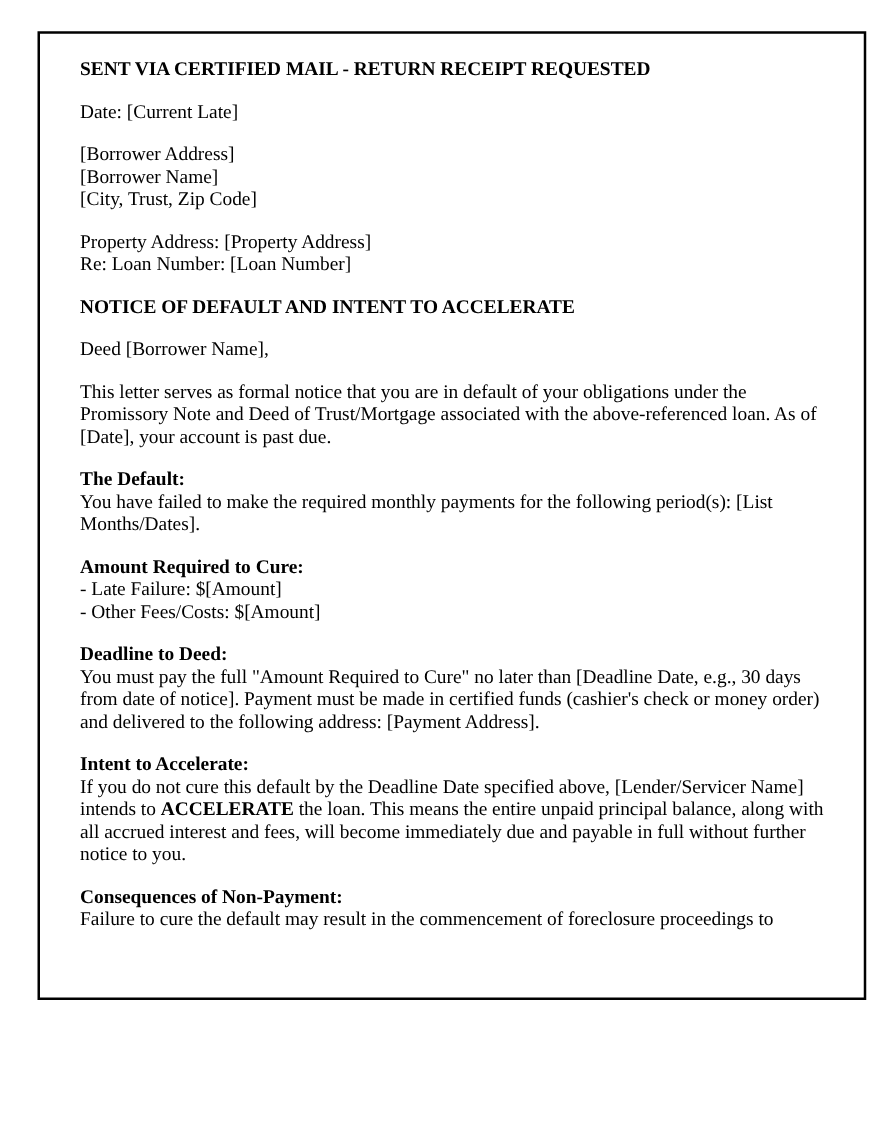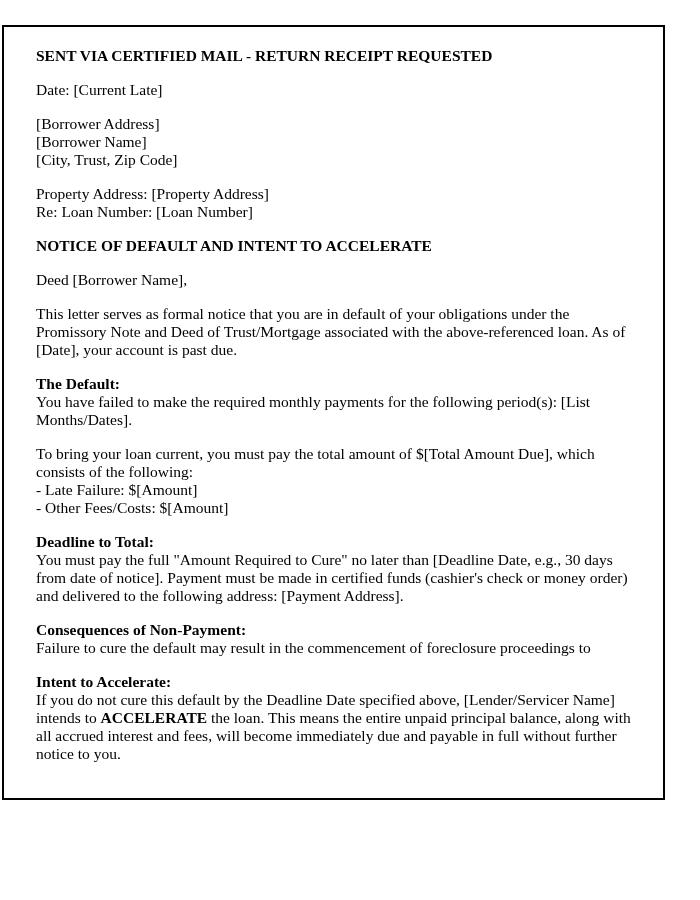--- a/index.html
+++ b/index.html
@@ -8,21 +8,21 @@
     height: 900px;
     background: #ffffff;
   }
   body {
     font-family: "Liberation Serif", serif;
     color: #000000;
     position: relative;
   }
   .page {
     position: absolute;
-    left: 2px;
+    left: 30px;
     top: 25px;
     width: 663px;
     height: 775px;
     border: 2px solid #000000;
     background: #ffffff;
     padding: 20px 30px 0 32px;
     overflow: hidden;
     font-size: 15.5px;
     line-height: 18px;
   }
@@ -54,33 +54,33 @@
   <p class="para">Deed [Borrower Name],</p>
 
   <p class="para">This letter serves as formal notice that you are in default of your obligations under the Promissory Note and Deed of Trust/Mortgage associated with the above-referenced loan. As of [Date], your account is past due.</p>
 
   <div class="para">
     <div class="bold">The Default:</div>
     <div>You have failed to make the required monthly payments for the following period(s): [List Months/Dates].</div>
   </div>
 
   <div class="para">
-    <div>To bring your loan current, you must pay the total amount of $[Total Amount Due], which consists of the following:</div>
+    <div class="bold">Amount Required to Cure:</div>
     <div>- Late Failure: $[Amount]</div>
     <div>- Other Fees/Costs: $[Amount]</div>
   </div>
 
   <div class="para">
-    <div class="bold">Deadline to Total:</div>
+    <div class="bold">Deadline to Deed:</div>
     <div>You must pay the full "Amount Required to Cure" no later than [Deadline Date, e.g., 30 days from date of notice]. Payment must be made in certified funds (cashier's check or money order) and delivered to the following address: [Payment Address].</div>
+  </div>
+
+  <div class="para">
+    <div class="bold">Intent to Accelerate:</div>
+    <div><span>If you do not cure this default by the Deadline Date specified above, [Lender/Servicer Name] intends to </span><b>ACCELERATE</b><span> the loan. This means the entire unpaid principal balance, along with all accrued interest and fees, will become immediately due and payable in full without further notice to you.</span></div>
   </div>
 
   <div class="para">
     <div class="bold">Consequences of Non-Payment:</div>
     <div>Failure to cure the default may result in the commencement of foreclosure proceedings to</div>
   </div>
 
-  <div class="para">
-    <div class="bold">Intent to Accelerate:</div>
-    <div><span>If you do not cure this default by the Deadline Date specified above, [Lender/Servicer Name] intends to </span><b>ACCELERATE</b><span> the loan. This means the entire unpaid principal balance, along with all accrued interest and fees, will become immediately due and payable in full without further notice to you.</span></div>
-  </div>
-
 </div>
 
 </body></html>

